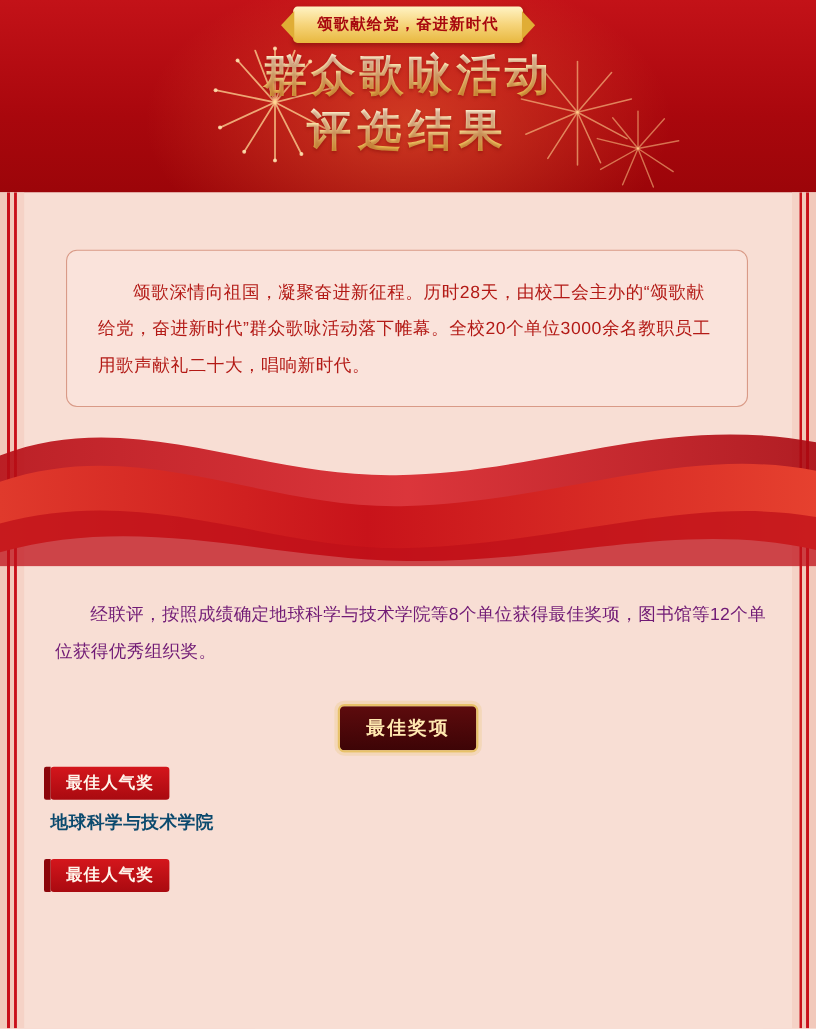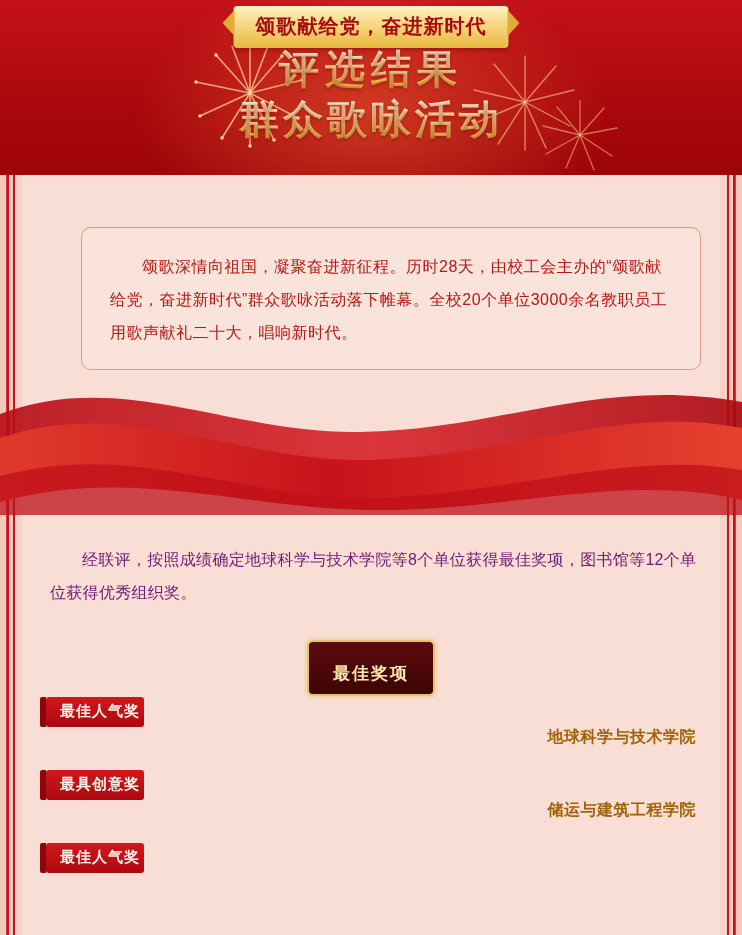--- a/index.html
+++ b/index.html
@@ -46,21 +46,21 @@
   .firework svg { display: block; }
 
   .ribbon {
     position: absolute;
     left: 50%;
     top: 6px;
     transform: translateX(-50%);
     z-index: 5;
     background: linear-gradient(180deg, #fff3c4 0%, #f6d47a 50%, #e8b83f 100%);
     color: #a8080e;
-    font-size: 20px;
+    font-size: 14px;
     font-weight: bold;
     letter-spacing: 1px;
     padding: 7px 22px 8px 22px;
     border-radius: 4px;
     box-shadow: 0 2px 4px rgba(80,0,0,0.35);
     white-space: nowrap;
   }
   .ribbon::before, .ribbon::after {
     content: "";
     position: absolute;
@@ -125,21 +125,20 @@
   .intro-box {
     position: absolute;
     left: 60px;
     top: 52px;
     width: 620px;
     box-sizing: border-box;
     border: 1px solid #d99a87;
     border-radius: 10px;
     padding: 22px 28px 20px 28px;
     background: rgba(255,243,238,0.25);
-    margin-left: 21px;
   }
   .intro-text {
     font-size: 16px;
     line-height: 33px;
     color: #b31a16;
     text-indent: 2em;
     letter-spacing: 0.5px;
     margin: 0;
   }
 
@@ -171,60 +170,59 @@
     left: 50%;
     top: 465px;
     transform: translateX(-50%);
     background: linear-gradient(180deg, #5d0b0d 0%, #3d0406 100%);
     border: 2px solid #e8c268;
     border-radius: 6px;
     color: #ffe9b0;
     font-size: 17px;
     font-weight: bold;
     letter-spacing: 2px;
-    padding: 20px 24px 9px 24px;
+    padding: 8px 24px 9px 24px;
     box-shadow: 0 0 0 3px rgba(232,194,104,0.25);
     white-space: nowrap;
   }
 
   .award-list {
     position: absolute;
     left: 46px;
     top: 522px;
     width: 650px;
   }
   .award-item { margin-bottom: 22px; }
   .award-tag {
     display: inline-block;
     background: linear-gradient(180deg, #d4161c 0%, #a90a10 100%);
     color: #fff4ea;
     font-size: 15px;
     font-weight: bold;
     letter-spacing: 1px;
-    padding: 5px 4px 6px 14px;
+    padding: 5px 14px 6px 14px;
     border-radius: 3px;
     position: relative;
   }
   .award-tag::before {
     content: "";
     position: absolute;
     left: -6px;
     top: 0;
     width: 6px;
     height: 100%;
     background: #8c060b;
     border-radius: 2px 0 0 2px;
   }
   .award-unit {
-    margin-top: 0;
+    margin-top: 11px;
     font-size: 16px;
     font-weight: bold;
-    color: #a16207;
+    color: #0c4a6e;
     letter-spacing: 0.5px;
-    text-align: right;
   }
 </style>
 </head>
 <body>
 
 <div class="page">
 
   <div class="header">
     <div class="header-glow"></div>
 
@@ -288,22 +286,22 @@
           <line x1="40" y1="37" x2="6" y2="56"></line>
           <line x1="40" y1="37" x2="3" y2="28"></line>
           <line x1="40" y1="37" x2="17" y2="9"></line>
         </g>
       </svg>
     </div>
 
     <div class="ribbon">颂歌献给党，奋进新时代</div>
 
     <div class="title-block">
+      <div class="title-line one">群众歌咏活动</div>
       <div class="title-line two">评选结果</div>
-      <div class="title-line one">群众歌咏活动</div>
     </div>
   </div>
 
   <div class="content">
     <div class="edge left"></div>
     <div class="edge right"></div>
 
     <div class="intro-box">
       <p class="intro-text">颂歌深情向祖国，凝聚奋进新征程。历时28天，由校工会主办的“颂歌献给党，奋进新时代”群众歌咏活动落下帷幕。全校20个单位3000余名教职员工用歌声献礼二十大，唱响新时代。</p>
     </div>
@@ -332,24 +330,20 @@
 
     <div class="section-badge">最佳奖项</div>
 
     <div class="award-list">
 
       <div class="award-item">
         <span class="award-tag">最佳人气奖</span>
         <div class="award-unit">地球科学与技术学院</div>
       </div>
 
-      <div class="award-item">
-        <span class="award-tag">最具创意奖</span>
-        <div class="award-unit">储运与建筑工程学院</div>
-      </div>
 
       <div class="award-item">
         <span class="award-tag">最佳人气奖</span>
       </div>
 
     </div>
   </div>
 </div>
 
 </body></html>

